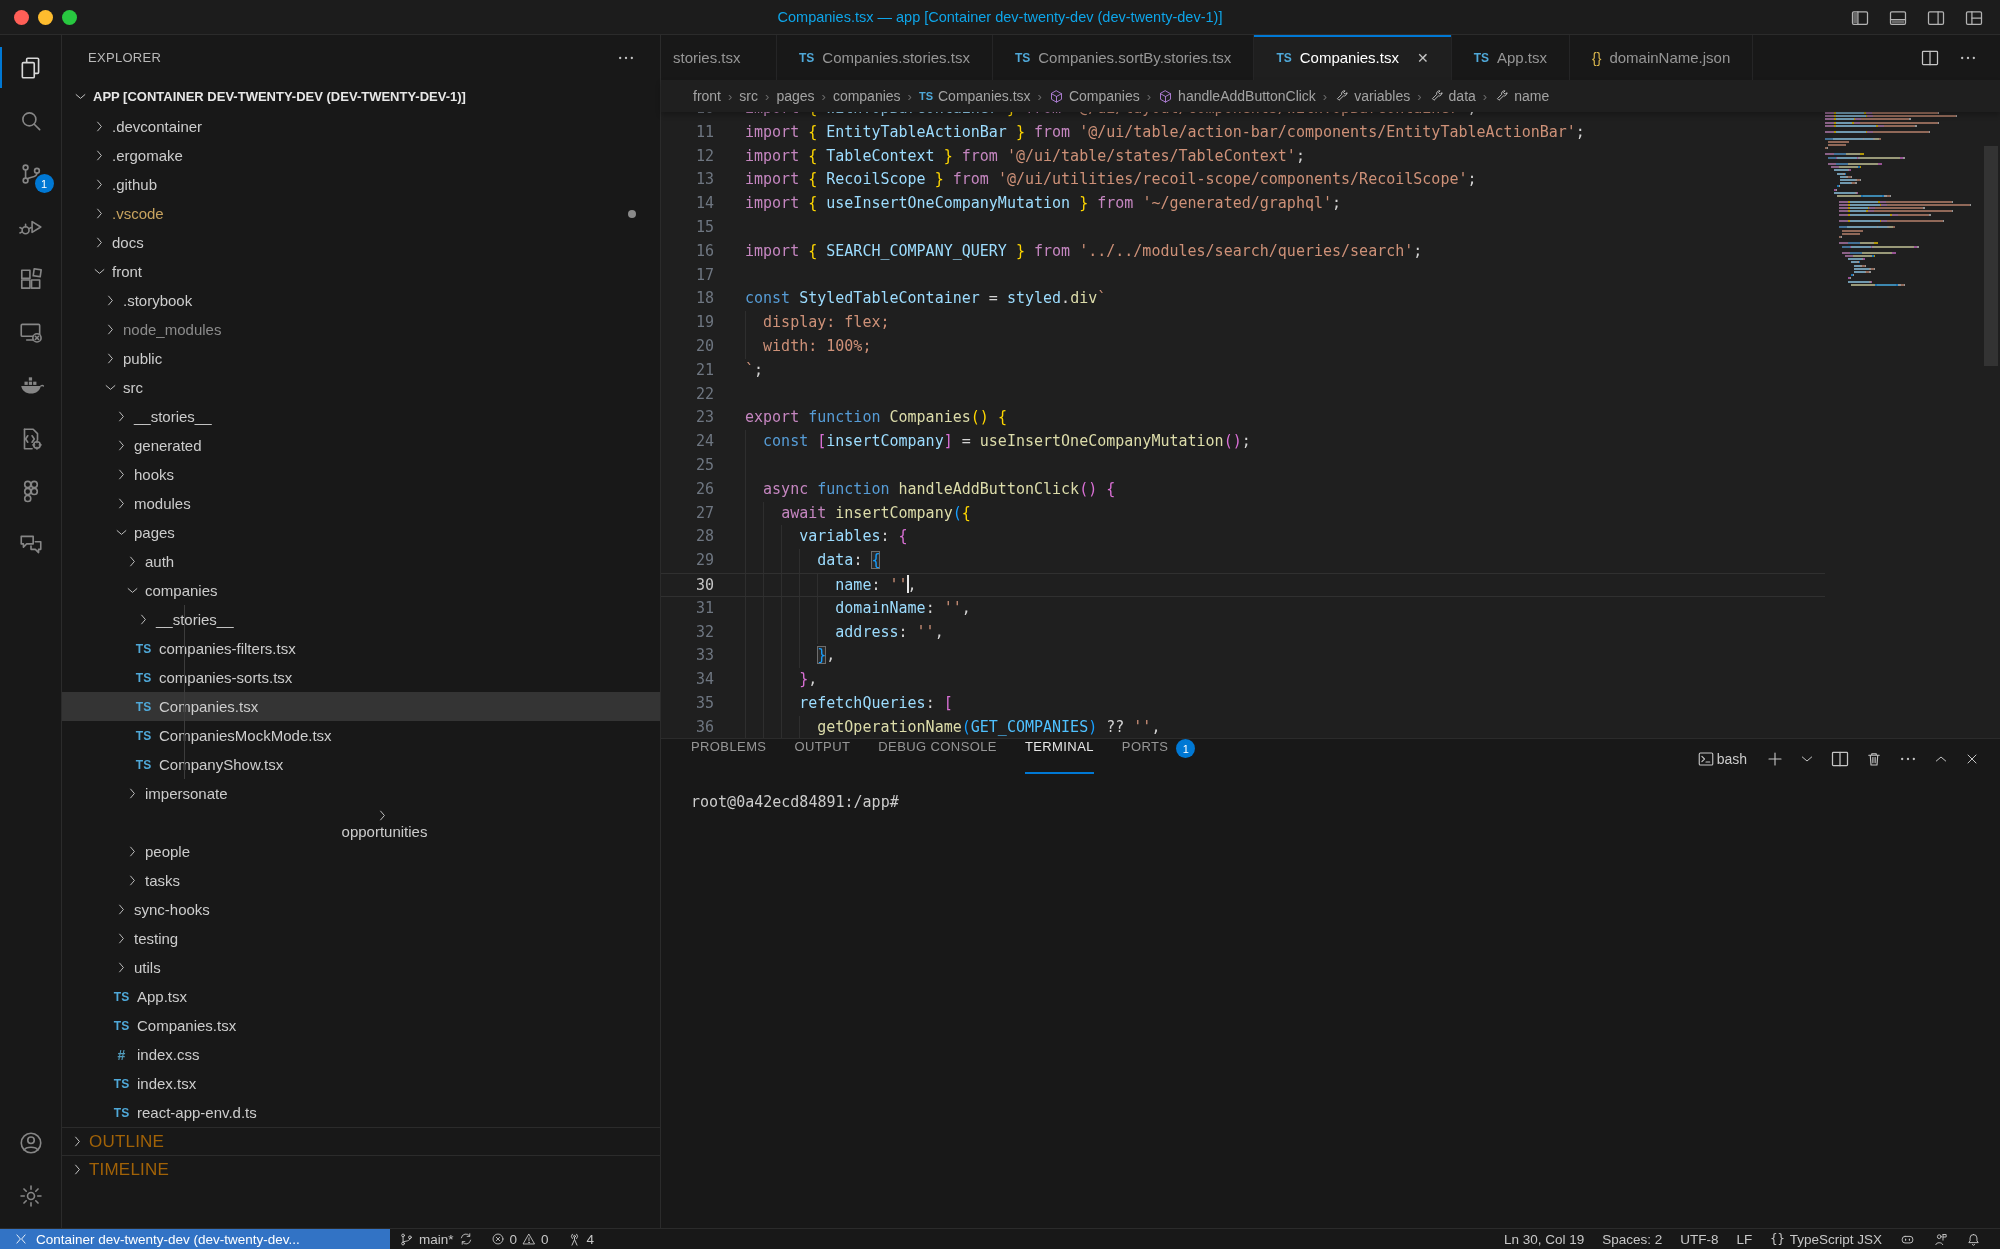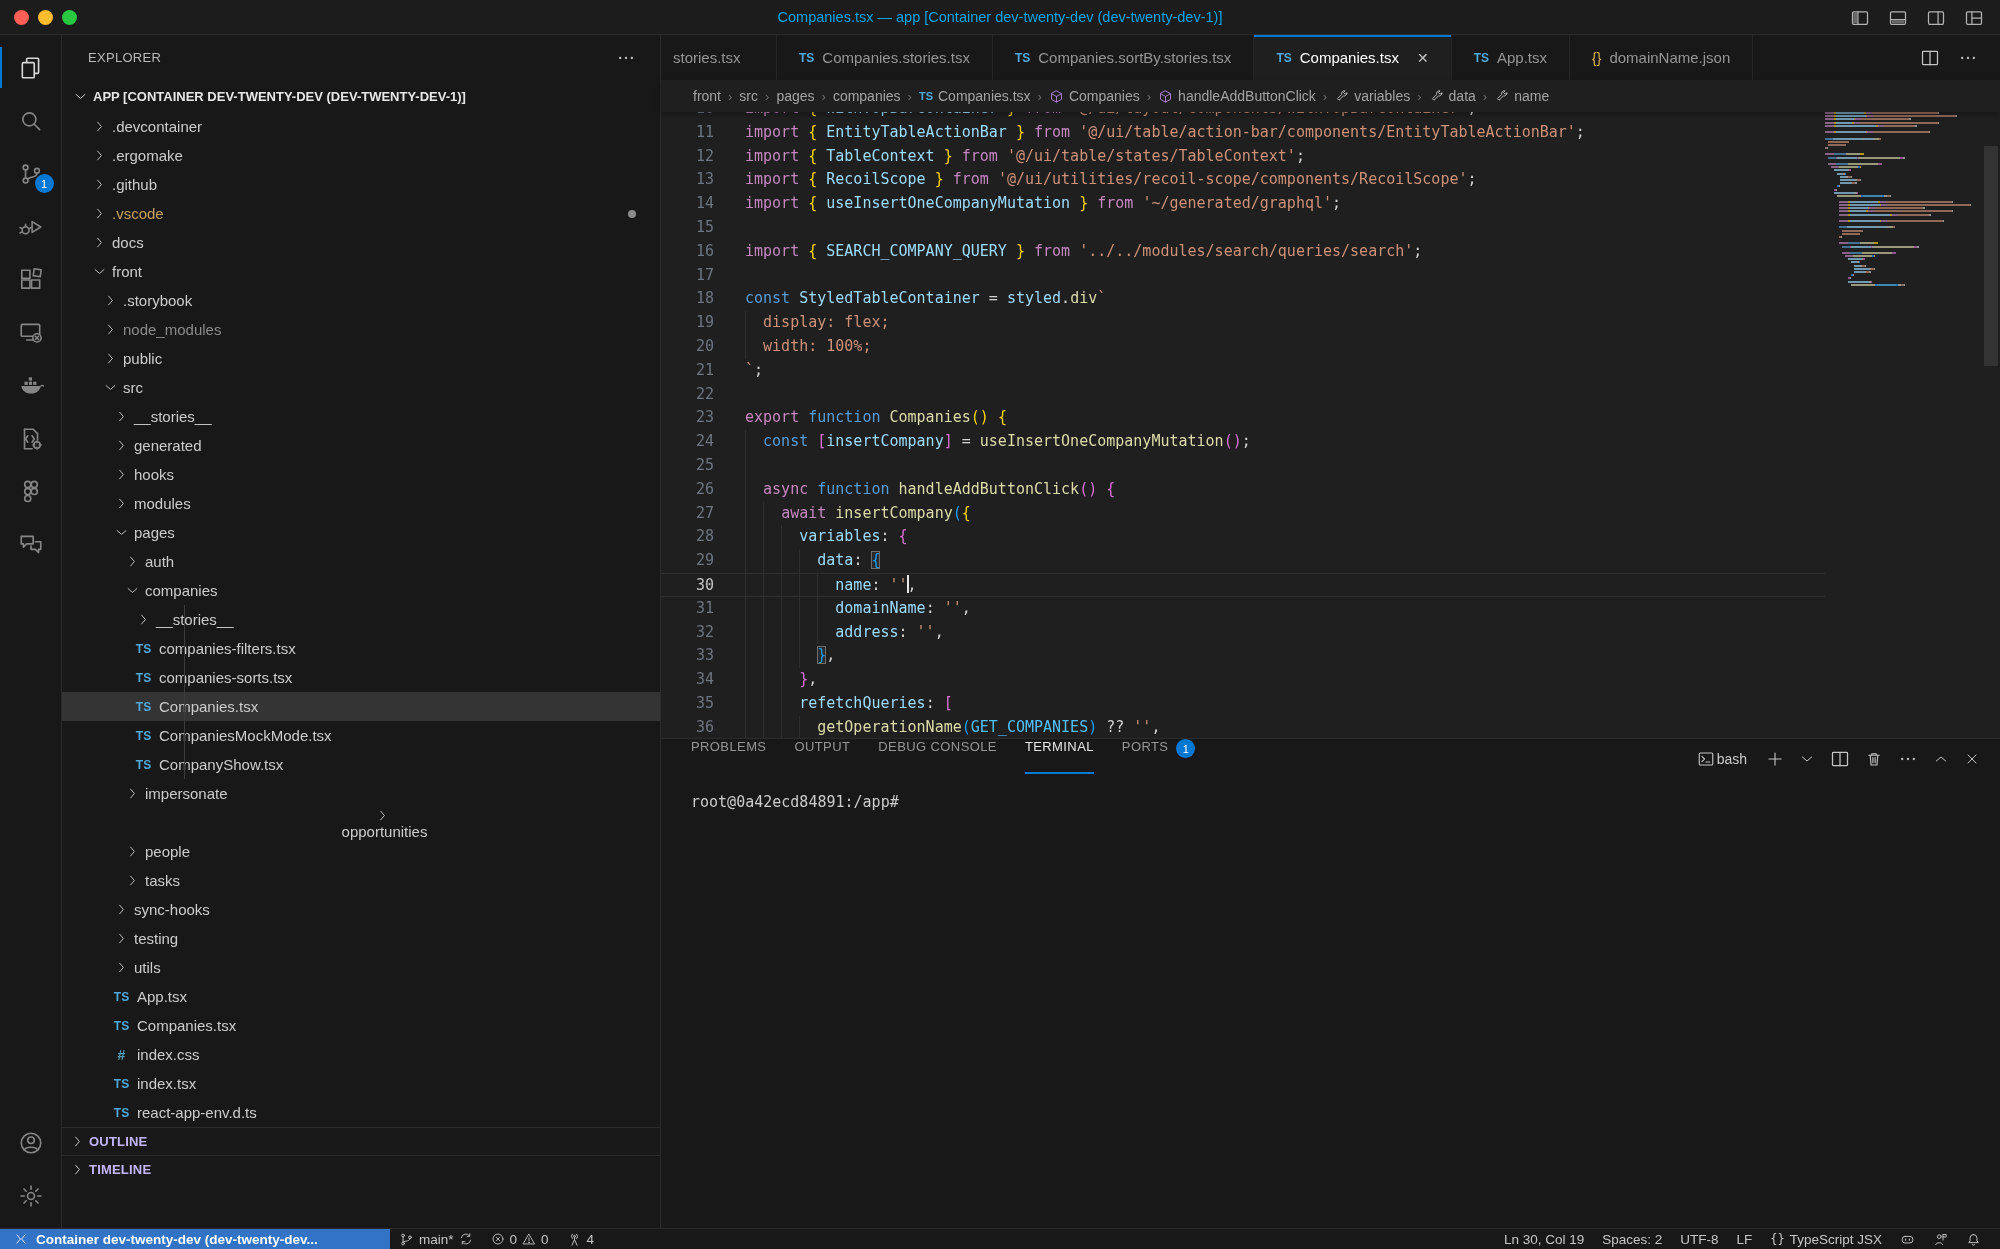--- a/index.html
+++ b/index.html
@@ -41,21 +41,21 @@
   .row.selected { background:#343434; }
   .row .chev { width:16px; display:flex; justify-content:center; color:#c5c5c5; flex:none; }
   .row .ficon { width:17px; margin-right:7px; font-weight:bold; font-size:12px; text-align:center; flex:none; }
   .ficon.ts { color:#4fa8d8; } .ficon.css { color:#519aba; font-size:14px; }
   .row .lbl { margin-left:5px; white-space:nowrap; }
   .row.file .lbl { margin-left:0; }
   .row .lbl.dim { color:#8b8b8b; } .row .lbl.modified { color:#c8a35f; }
   .git-dot { position:absolute; right:24px; width:8px; height:8px; border-radius:50%; background:#8a8a8a; }
   .tree-guide { position:absolute; left:122px; top:0; bottom:0; width:1px; background:#3c3c3c; }
   .sb-bottom-sec { height:28px; border-top:1px solid #2b2b2b; display:flex; align-items:center; padding-left:8px; gap:4px; flex:none; }
-  .sb-bottom-sec .t { font-size:13px; font-weight:bold; color:#c4b5fd; letter-spacing:.2px; }
+  .sb-bottom-sec .t { font-size:17px; font-weight:normal; color:#a16207; letter-spacing:.2px; }
 
   
   .editor-region { flex:1; display:flex; flex-direction:column; min-width:0; }
   .tabbar { height:45px; background:#181818; display:flex; align-items:stretch; flex:none; }
   .tab { display:flex; align-items:center; gap:8px; padding:0 22px; border-right:1px solid #252526;
     font-size:15px; color:#969696; background:#181818; position:relative; flex:none; }
   .tab.partial { width:116px; overflow:hidden; padding:0 10px 0 12px; }
   .tab.active { background:#1f1f1f; color:#ffffff; }
   .tab.active::before { content:""; position:absolute; left:0; right:0; top:0; height:2px; background:#0078d4; }
   .tab .ticon { font-weight:bold; font-size:12px; color:#4fa8d8; }
@@ -99,21 +99,21 @@
   .ptab.active::after { content:""; position:absolute; left:0; right:0; bottom:5px; height:2px; background:#0078d4; }
   .pbadge { min-width:19px; height:19px; border-radius:10px; background:#0078d4; color:#fff; font-size:11px;
     display:flex; align-items:center; justify-content:center; }
   .panel-controls { margin-left:auto; display:flex; align-items:center; gap:15px; color:#c5c5c5; }
   .shell-lbl { font-size:14px; color:#cccccc; margin:0 4px 0 2px; }
   .terminal-body { flex:1; padding:14px 0 0 30px; font-family:"DejaVu Sans Mono",monospace; font-size:15px; color:#cccccc; }
 
   
   .statusbar { height:21px; background:#181818; border-top:1px solid #2b2b2b; display:flex; align-items:center;
     font-size:13.5px; color:#c7c7c7; flex:none; }
-  .sb-remote { height:100%; background:#3273c5; color:#fff; display:flex; align-items:center; gap:8px; padding:0 14px; width:390px; flex:none;font-weight:bold; }
+  .sb-remote { height:100%; background:#3273c5; color:#fff; display:flex; align-items:center; gap:8px; padding:0 14px; width:390px; flex:none; }
   .sb-remote span { white-space:nowrap; overflow:hidden; }
   .sb-item { display:flex; align-items:center; gap:5px; padding:0 9px; height:100%; white-space:nowrap; }
   .sb-right { margin-left:auto; display:flex; align-items:center; padding-right:10px; }
   .braces-glyph { font-family:"DejaVu Sans Mono",monospace; font-size:12px; color:#c7c7c7; }
   svg { display:block; }
 </style>
 </head>
 <body>
 
 <div class="window">

